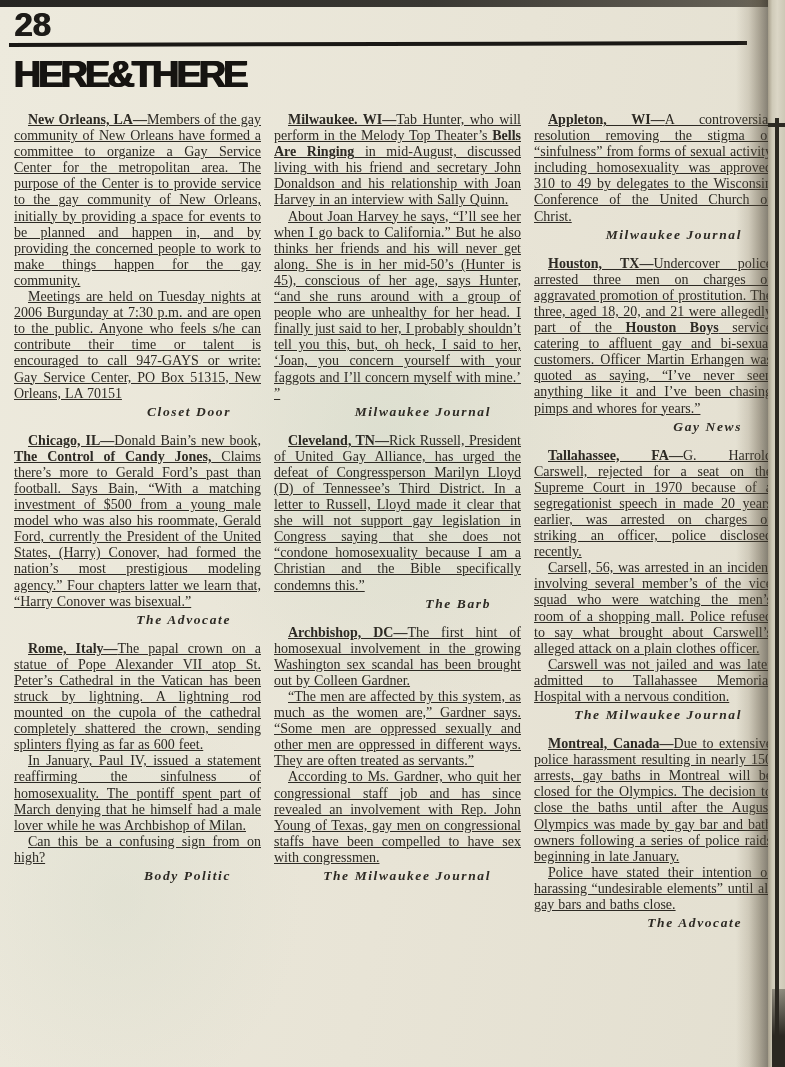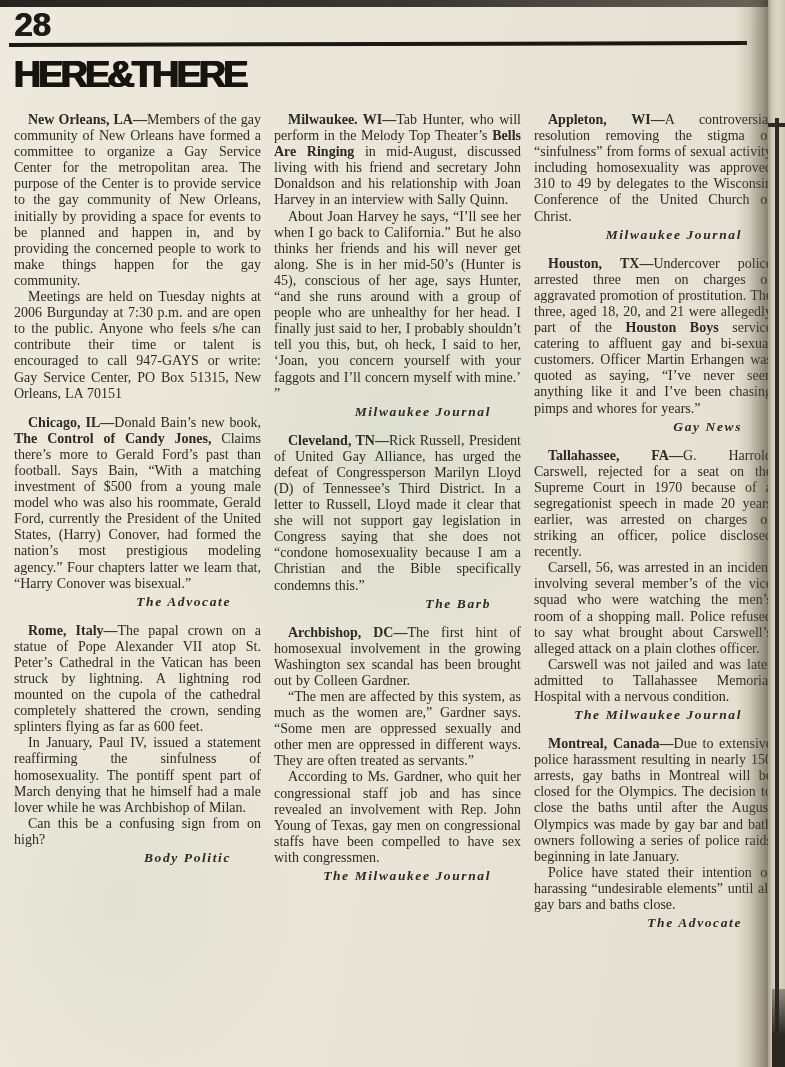--- a/index.html
+++ b/index.html
@@ -42,20 +42,21 @@
     position:absolute;top:112px;left:14px;width:771px;height:945px;
     display:flex;
   }
   .column{width:247px;flex:none;margin-right:13px;color:#2d2a24;}
   .column.col-3{width:238px;margin-right:0;}
   .story{margin:0 0 13px 0;}
   p.para{
     margin:0;font-size:14px;line-height:16.1px;text-align:justify;
     text-indent:14px;color:#2d2a24;
     word-spacing:0.5px;
+    text-decoration:underline;
   }
   p.para .b{font-weight:bold;}
   p.attribution{
     margin:2px 30px 0 0;font-size:13.5px;line-height:16px;
     font-style:italic;font-weight:bold;text-align:right;
     letter-spacing:1.6px;color:#2d2a24;
   }
   
   .gutter-shadow{
     position:absolute;top:0;bottom:0;left:736px;width:32px;
@@ -89,20 +90,21 @@
 
 <div class="pagenum">28</div>
 <div class="header-rule"></div>
 <div class="headline">HERE&amp;THERE</div>
 
 <main class="columns" id="columns">
     <div class="column col-1">
       <article class="story">
         <p class="para"><span class="b">New Orleans, LA—</span><span>Members of the gay community of New Orleans have formed a committee to organize a Gay Service Center for the metropolitan area.  The purpose of the Center is to provide service to the gay community of New Orleans, initially by providing a space for events to be planned and happen in, and by providing the concerned people to work to make things happen for the gay community.</span></p>
         <p class="para"><span>Meetings are held on Tuesday nights at 2006 Burgunday at 7:30 p.m. and are open to the public. Anyone who feels s/he can contribute their time or talent is encouraged to call 947-GAYS or write: Gay Service Center, PO Box 51315, New Orleans, LA 70151</span></p>
+        <p class="attribution">Closet Door</p>
       </article>
       <article class="story">
         <p class="para"><span class="b">Chicago, IL—</span><span>Donald Bain’s new book, </span><span class="b">The Control of Candy Jones,</span><span> Claims there’s more to Gerald Ford’s past than football. Says Bain, “With a matching investment of $500 from a young male model who was also his roommate, Gerald Ford, currently the President of the United States, (Harry) Conover, had formed the nation’s most prestigious modeling agency.”  Four chapters latter we learn that,  “Harry Conover was bisexual.”</span></p>
         <p class="attribution">The Advocate</p>
       </article>
       <article class="story">
         <p class="para"><span class="b">Rome, Italy—</span><span>The papal crown on a statue of Pope Alexander VII atop St. Peter’s Cathedral in the Vatican has been struck by lightning.  A lightning rod mounted on the cupola of the cathedral completely shattered the crown, sending splinters flying as far as 600 feet.</span></p>
         <p class="para"><span>In January, Paul IV, issued a statement reaffirming the sinfulness of homosexuality.  The pontiff spent part of March denying that he himself had a male lover while he was Archbishop of Milan.</span></p>
         <p class="para"><span>Can this be a confusing sign from on high?</span></p>
         <p class="attribution">Body Politic</p>

